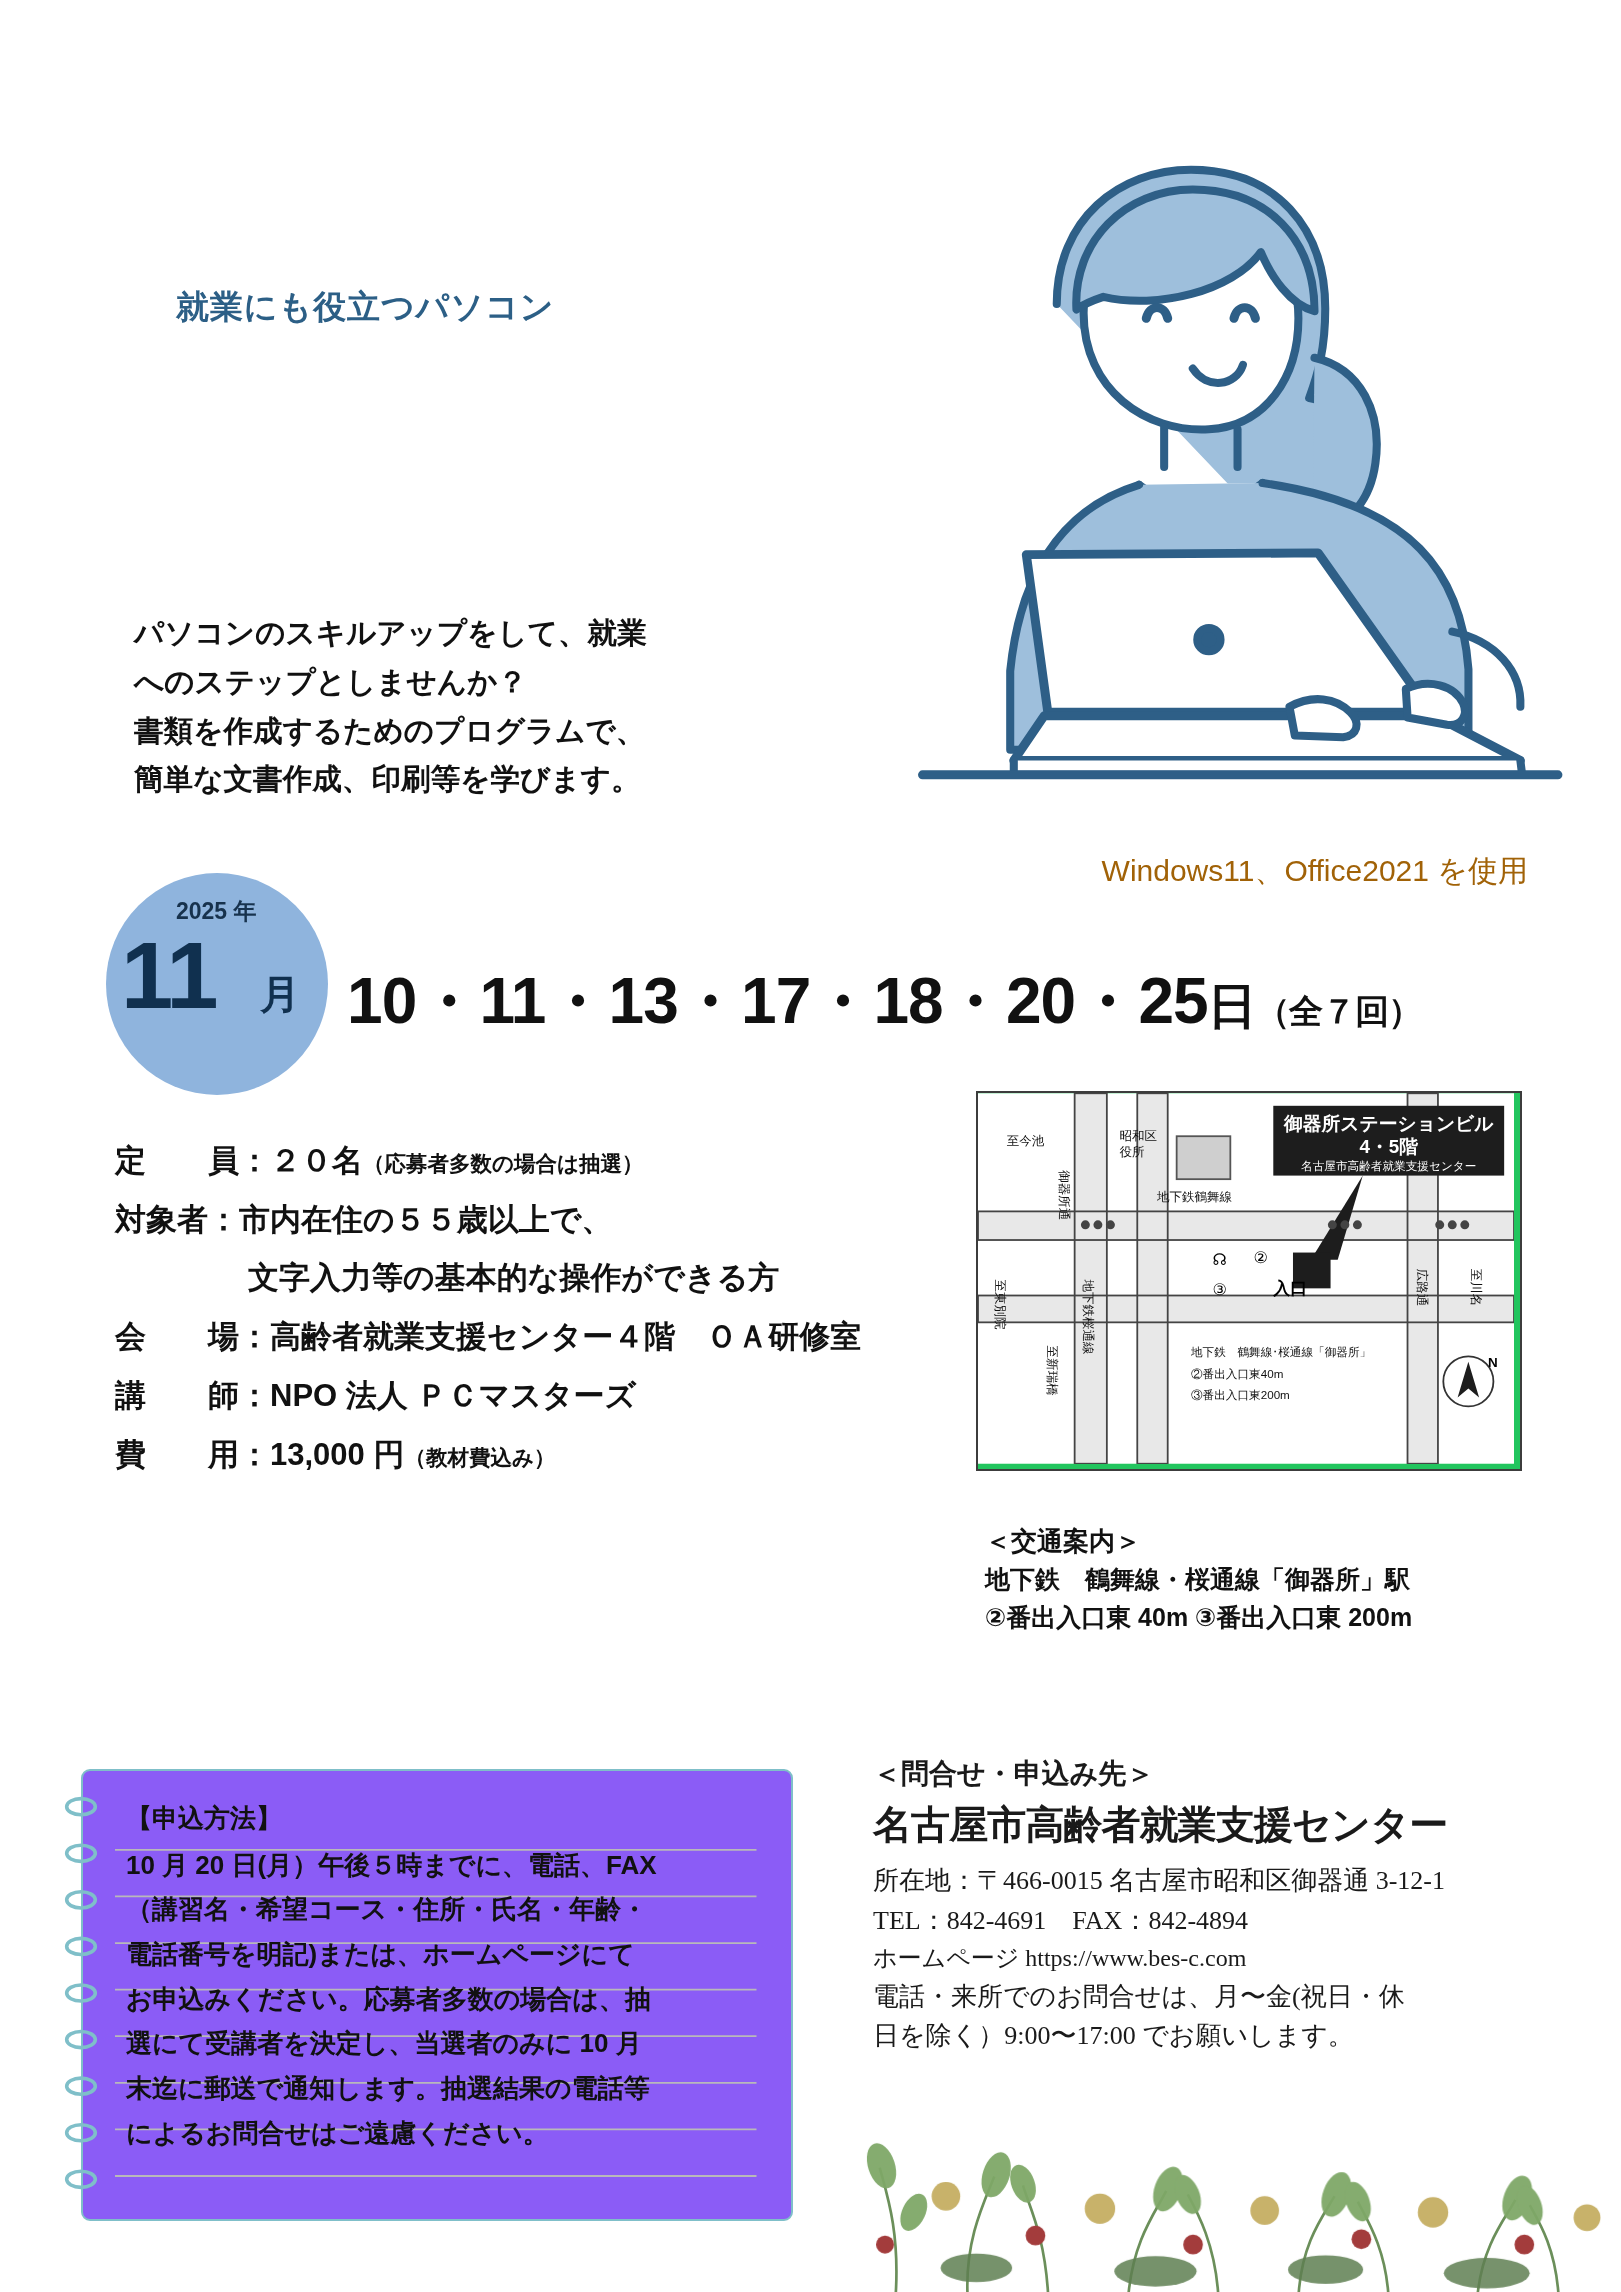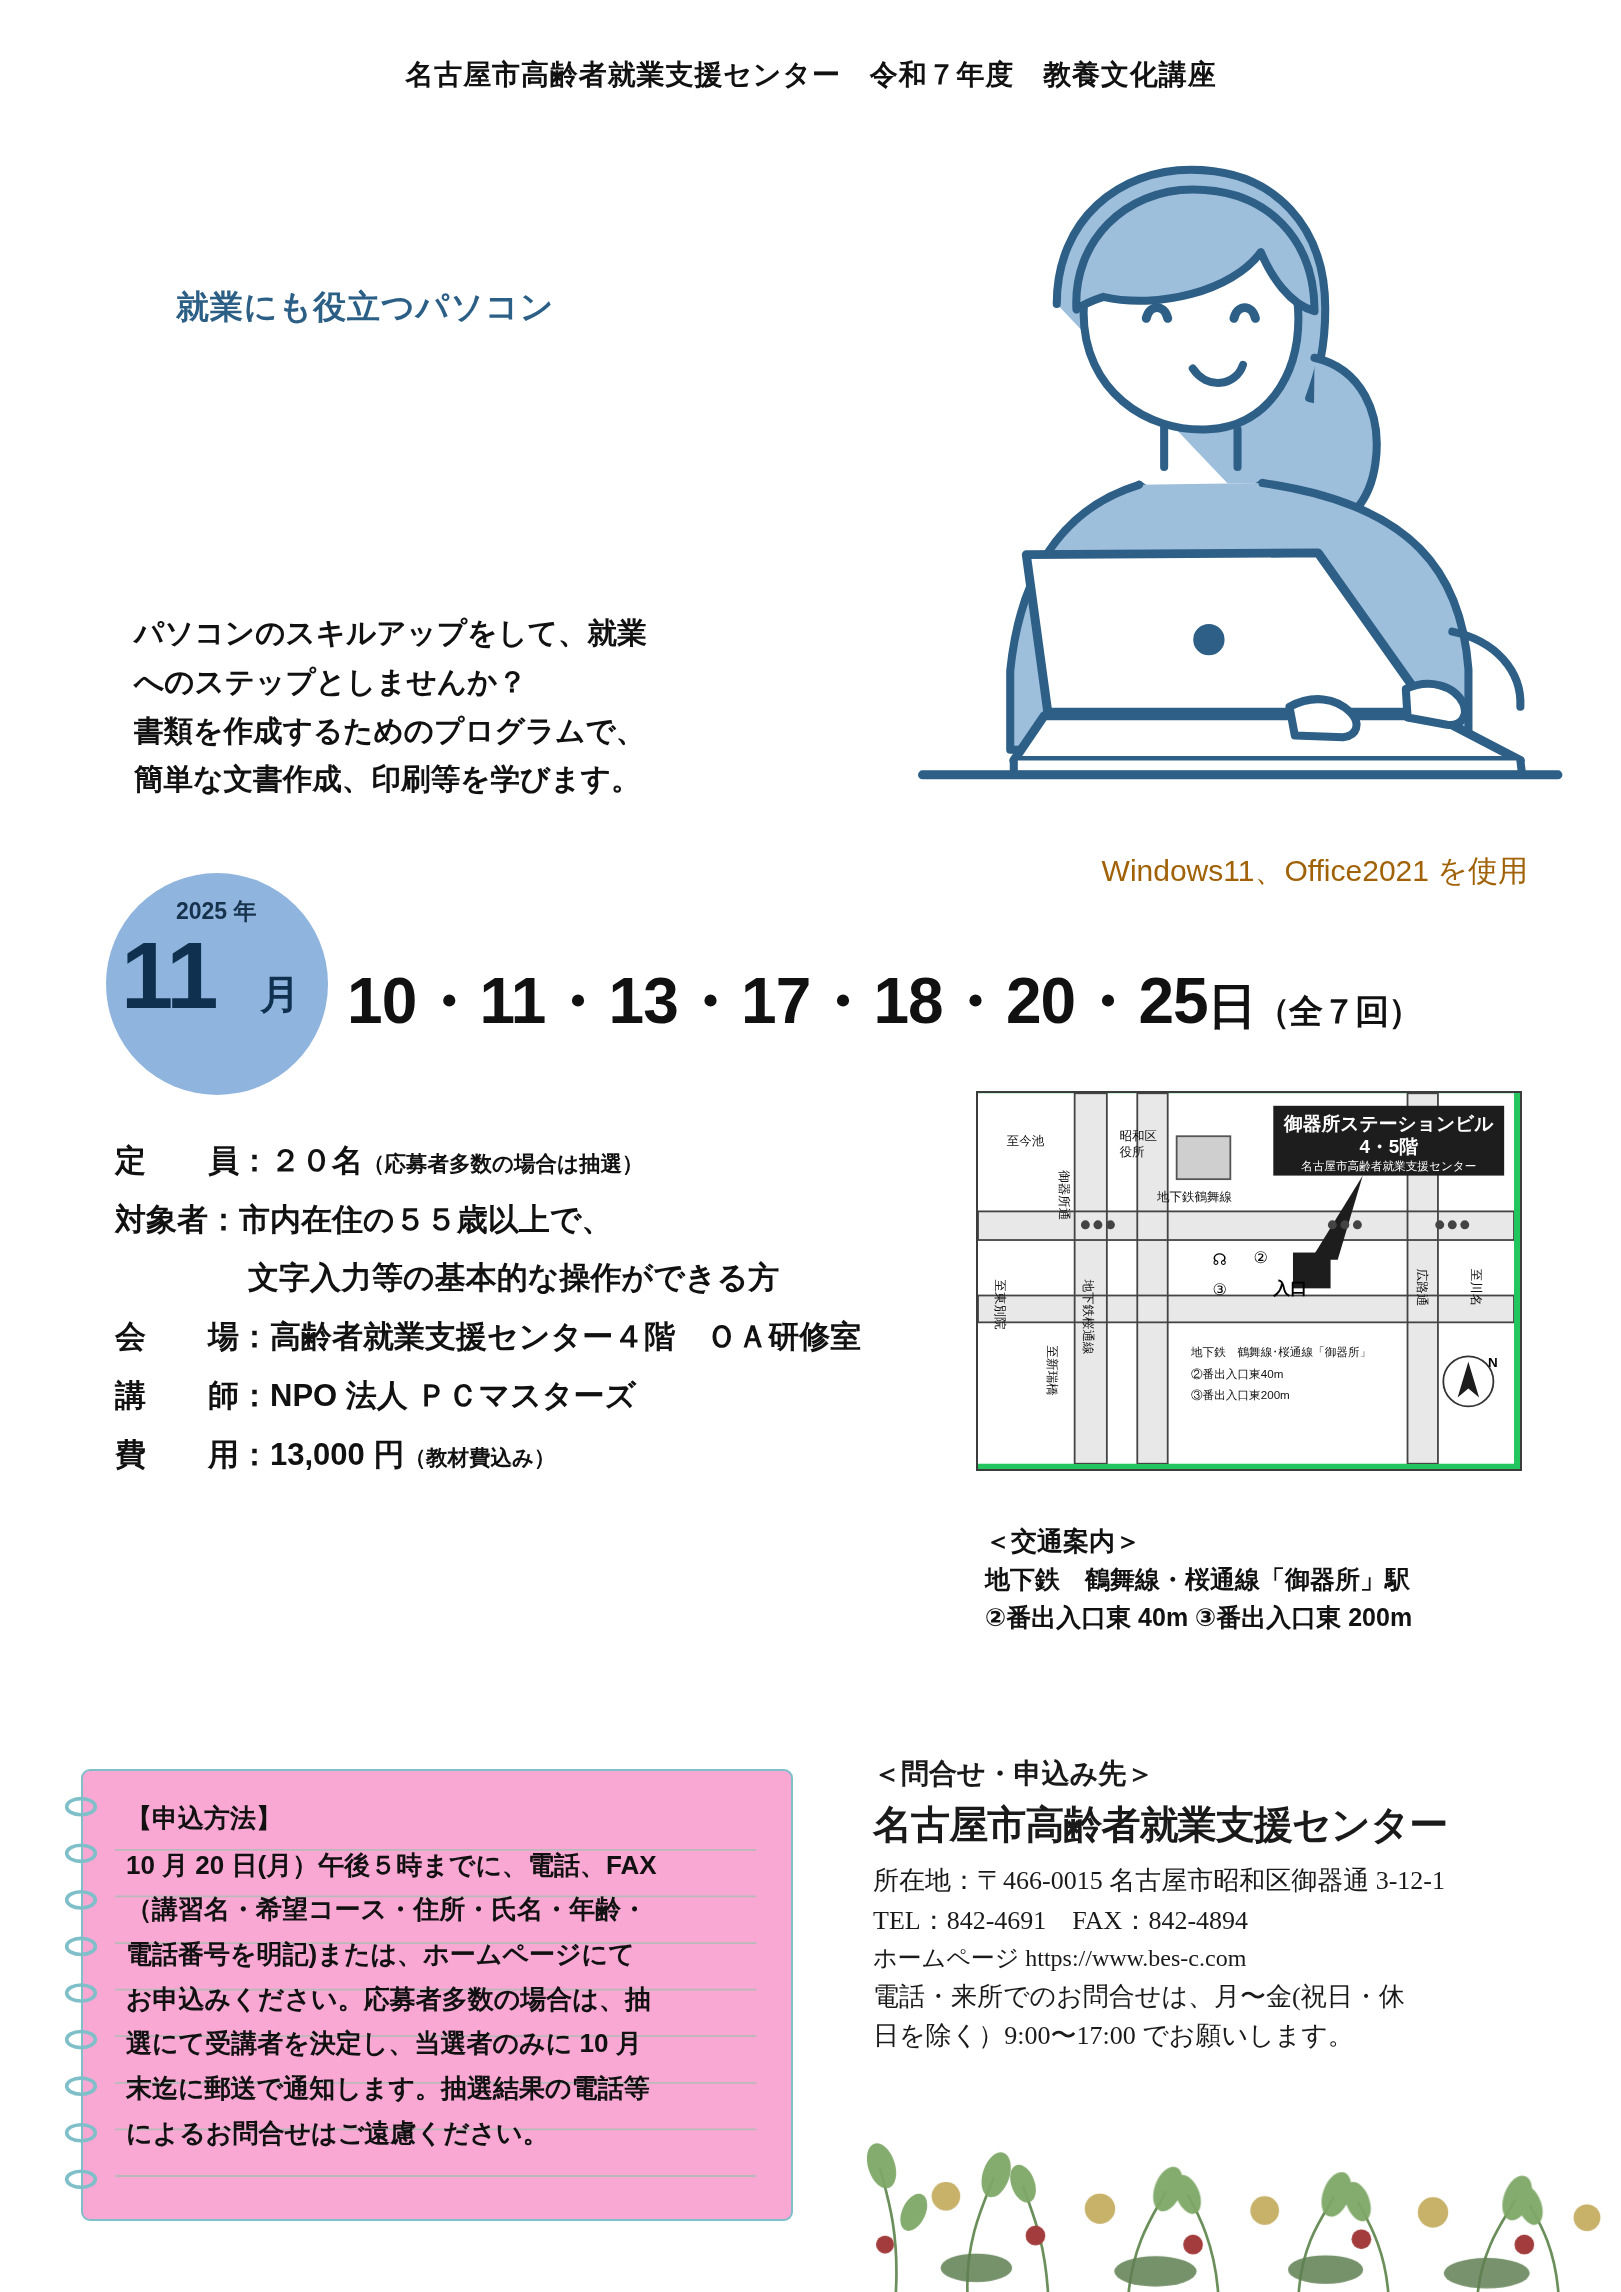--- a/index.html
+++ b/index.html
@@ -93,21 +93,21 @@
     position:absolute;left:985px;top:1522px;
     font-size:26px;font-weight:bold;line-height:1.5;color:#111;
   }
   .mapcap .sub{font-weight:bold;font-size:25px;}
 
   
   .note{
     position:absolute;left:81px;top:1769px;
     width:708px;height:448px;
     border:2.7px solid #7fbfc9;border-radius:9px;
-    background:#f9a8d4;
+    background:#8b5cf6;
   }
   .note .rings{
     position:absolute;left:-19.7px;top:16px;width:36px;height:421px;
   }
   .note .inner{
     position:absolute;left:43px;top:25px;right:21.5px;
     font-size:26px;line-height:1.72;color:#111;font-weight:bold;
   }
   .note .inner .h{display:block;margin-bottom:1.8px;}
   .note .lines{position:absolute;left:32px;top:0;width:663px;height:448px;}
@@ -120,21 +120,20 @@
   .contact .c-line.small{font-size:24px;}
 
   
   .plants{position:absolute;left:860px;top:2060px;width:770px;height:233px;}
 </style>
 </head>
 <body>
 
 <div class="page">
 
-  <div class="header">名古屋市高齢者就業支援センター　令和７年度　教養文化講座</div>
 
   <div class="illus">
     <svg width="806" height="716" viewBox="0 0 900 800" xmlns="http://www.w3.org/2000/svg">
       <g fill="none" stroke="#2e5f87" stroke-width="9" stroke-linecap="round" stroke-linejoin="round">
 
         <path d="M300 190 C300 95 370 40 450 40 C545 40 600 105 600 195 C600 240 592 268 582 295
                  C612 300 636 330 636 370 C636 415 606 447 566 447 C556 447 548 446 540 442" fill="#9ebfdc"></path>
 
         <path d="M588 250 C640 262 664 312 656 368 C650 412 624 440 586 444" fill="#9ebfdc"></path>
 

